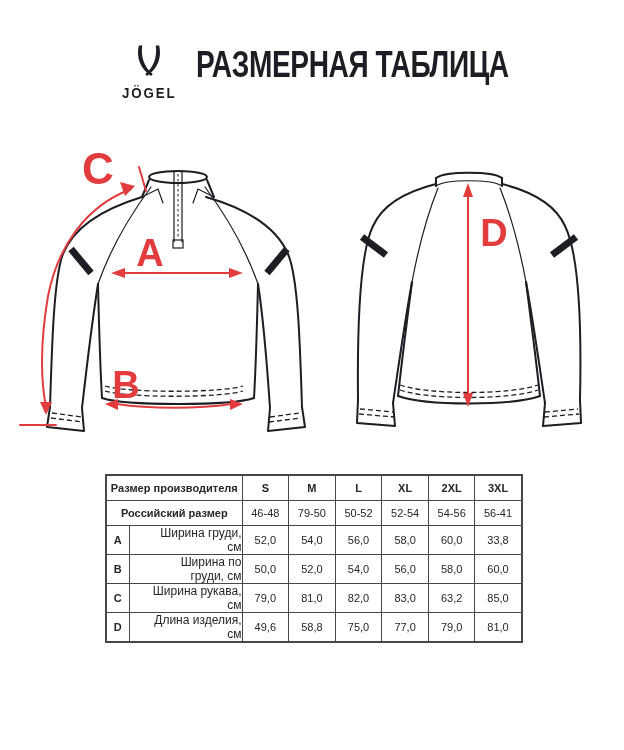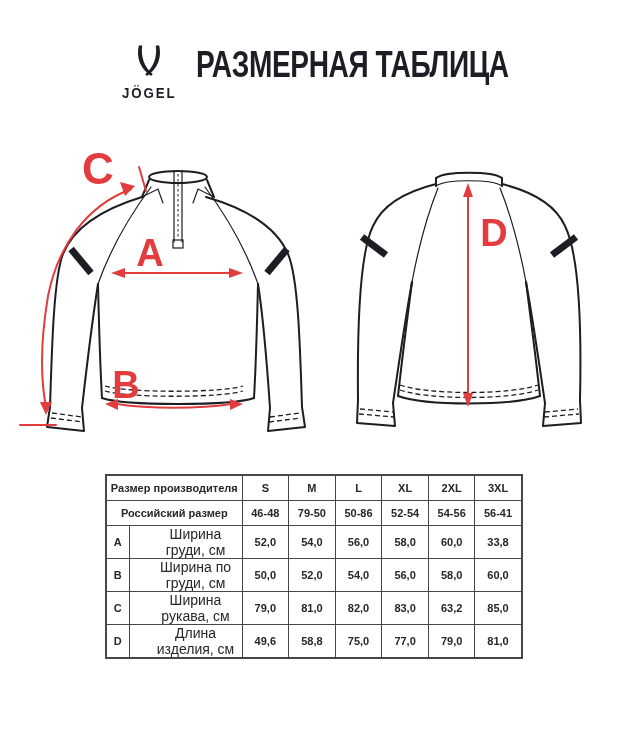--- a/index.html
+++ b/index.html
@@ -31,22 +31,22 @@
   .red-label-big { font-size:44px; }
   
   .size-table { position:absolute; left:105px; top:474px; width:416px;
                 border-collapse:collapse; table-layout:fixed;
                 border:2px solid #46464b; }
   .size-table th, .size-table td {
                 border:1.3px solid #46464b; height:24px; padding:0;
                 font-size:11px; color:#26262b; text-align:center; vertical-align:middle; }
   .size-table .hdr  { font-weight:700; font-size:11px; }
   .size-table .ltr  { font-weight:700; }
-  .size-table .lbl  { text-align:center; padding-left:20px; font-weight:400; font-size:14px; }
-  .size-table .val  { font-weight:700; }
+  .size-table .lbl  { text-align:right; padding-left:20px; font-weight:400; font-size:12px; }
+  .size-table .val  { font-weight:400; }
 </style>
 </head>
 <body>
 
 <svg class="logo-symbol" viewBox="0 0 100 100" aria-hidden="true">
   <path d="M 20 0 C 12 35 24 68 56 90 L 61 84 C 34 62 26 32 30 0 Z" fill="#1d1d24"></path>
   <path d="M 80 0 C 88 35 76 68 44 90 L 39 84 C 66 62 74 32 70 0 Z" fill="#1d1d24"></path>
 </svg>
 <div class="logo-word">JÖGEL</div>
 <h1 class="page-title">РАЗМЕРНАЯ ТАБЛИЦА</h1>
@@ -156,21 +156,21 @@
       <th class="hdr">M</th>
       <th class="hdr">L</th>
       <th class="hdr">XL</th>
       <th class="hdr">2XL</th>
       <th class="hdr">3XL</th>
     </tr>
     <tr>
       <th class="hdr" colspan="2">Российский размер</th>
       <td class="val">46-48</td>
       <td class="val">79-50</td>
-      <td class="val">50-86</td>
+      <td class="val">50-52</td>
       <td class="val">52-54</td>
       <td class="val">54-56</td>
       <td class="val">56-41</td>
     </tr>
     <tr>
       <td class="ltr">A</td>
       <td class="lbl">Ширина груди, см</td>
       <td class="val">52,0</td>
       <td class="val">54,0</td>
       <td class="val">56,0</td>

